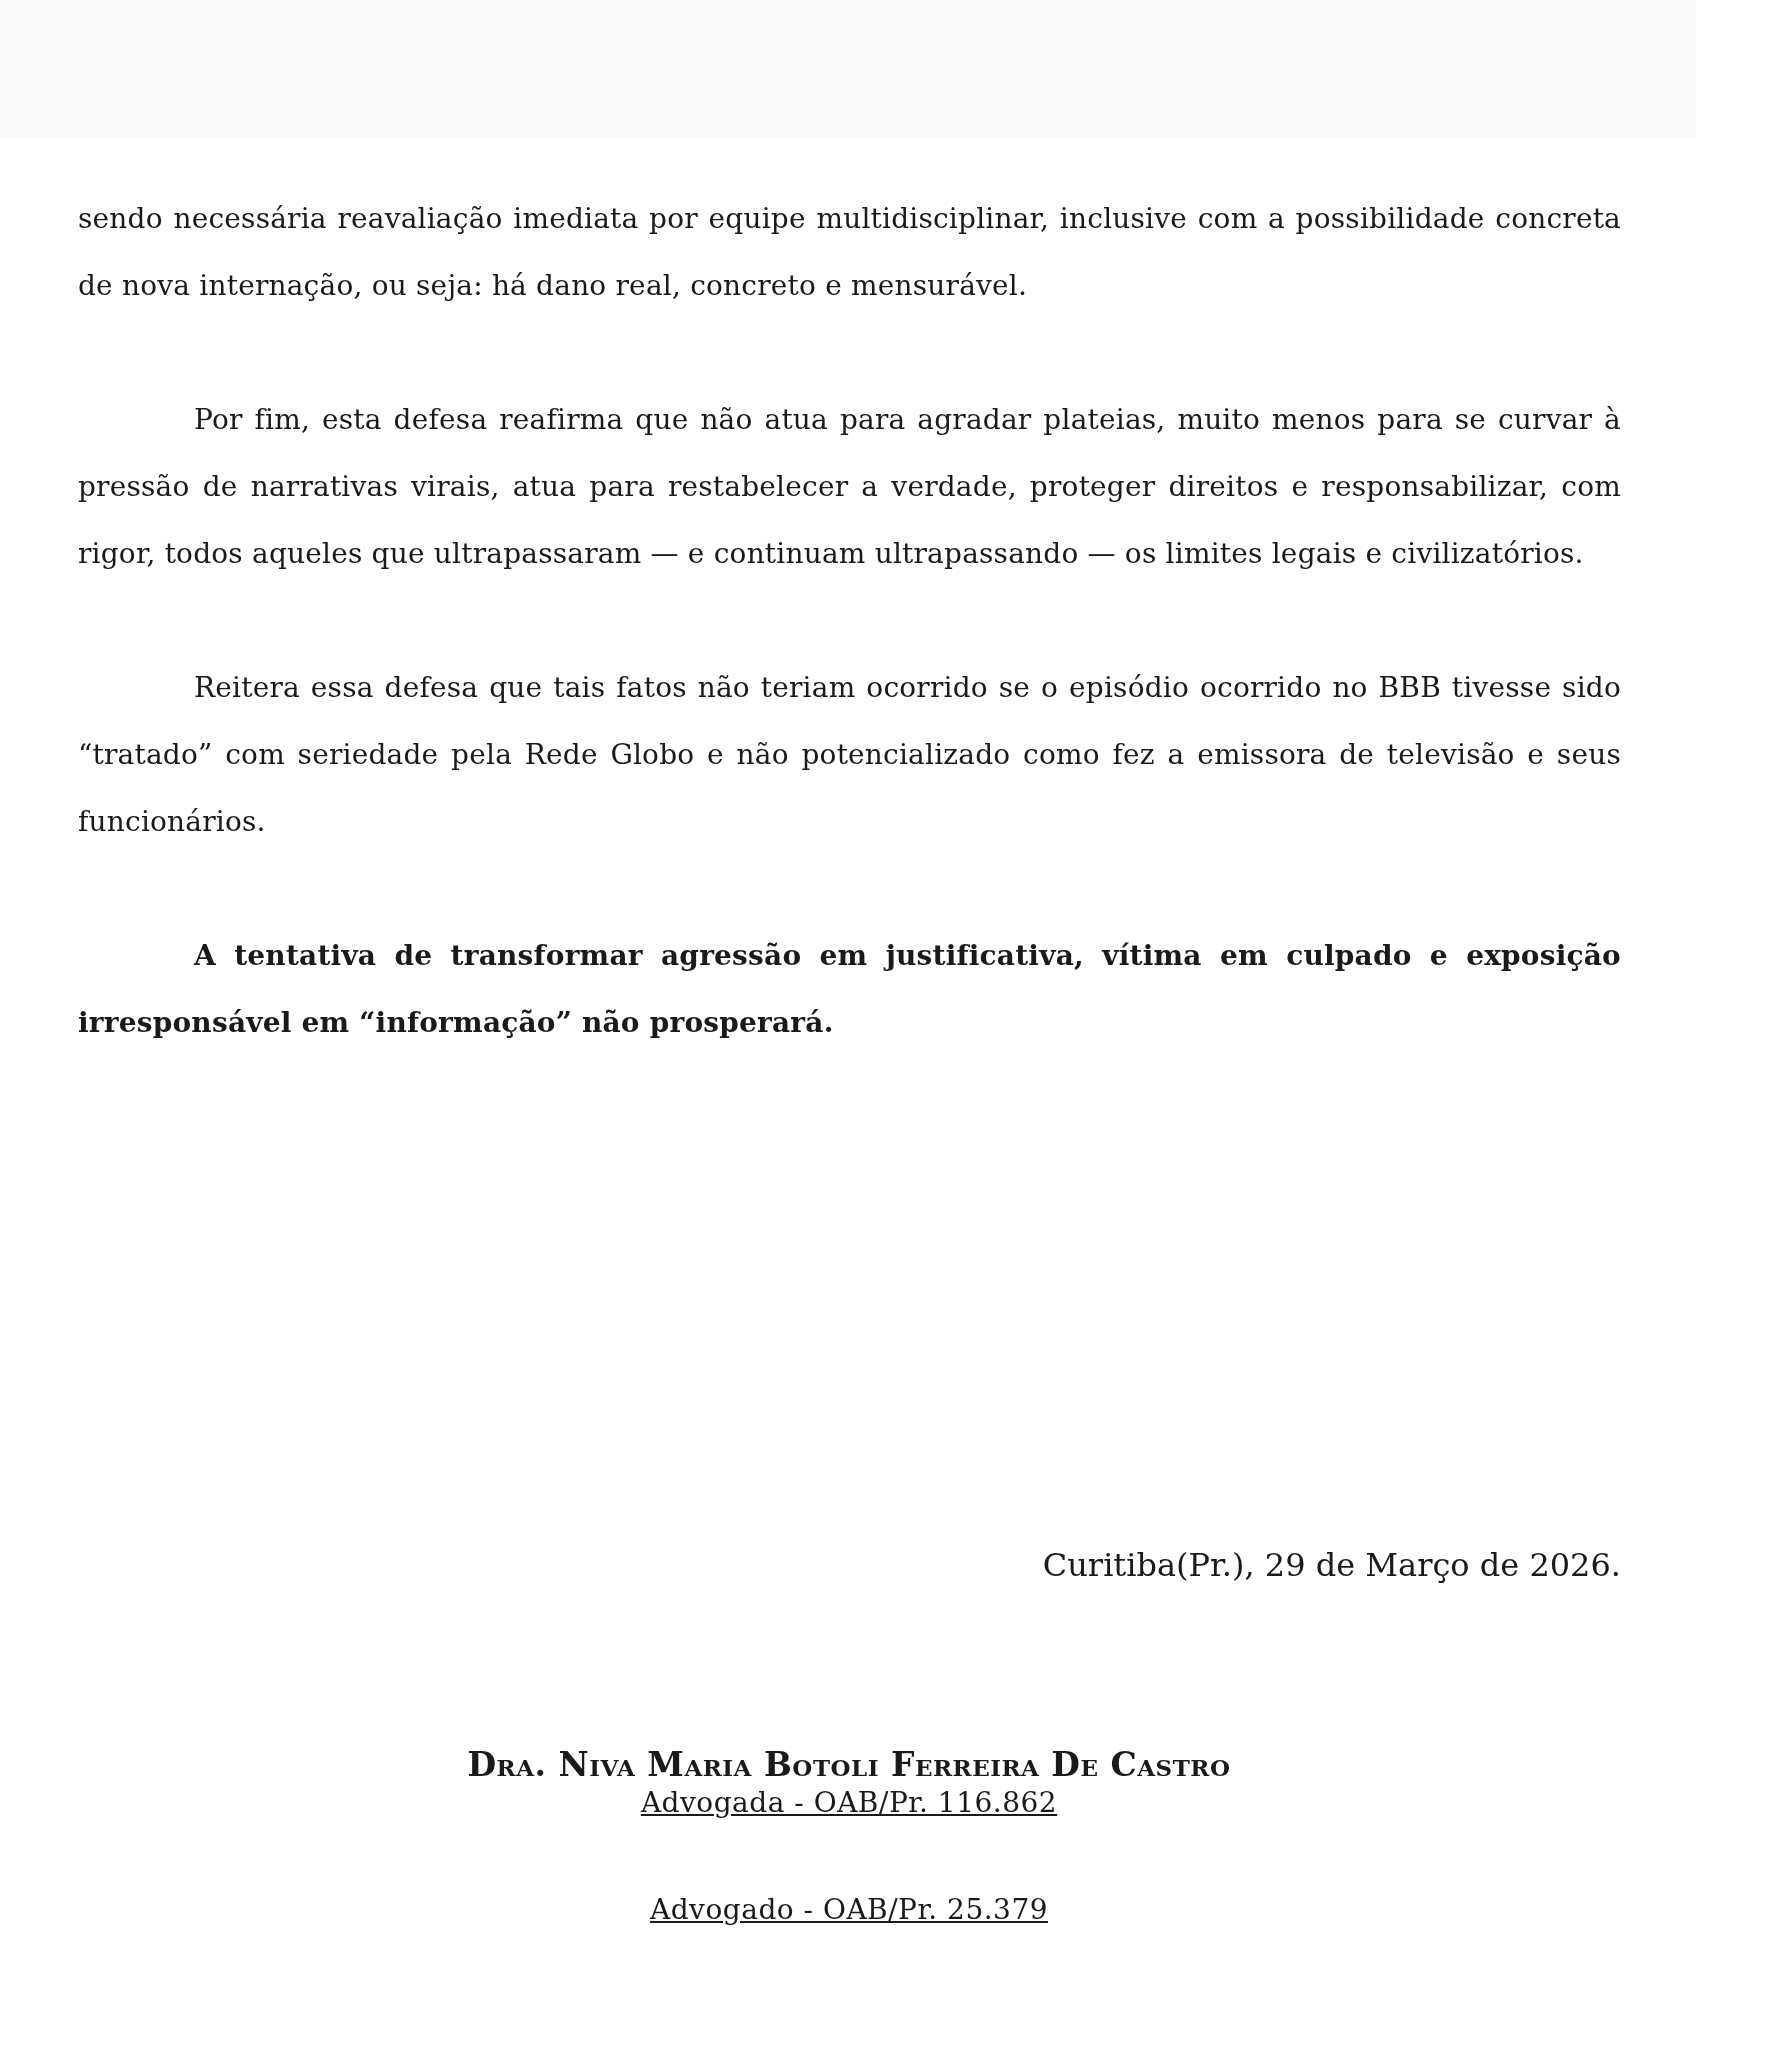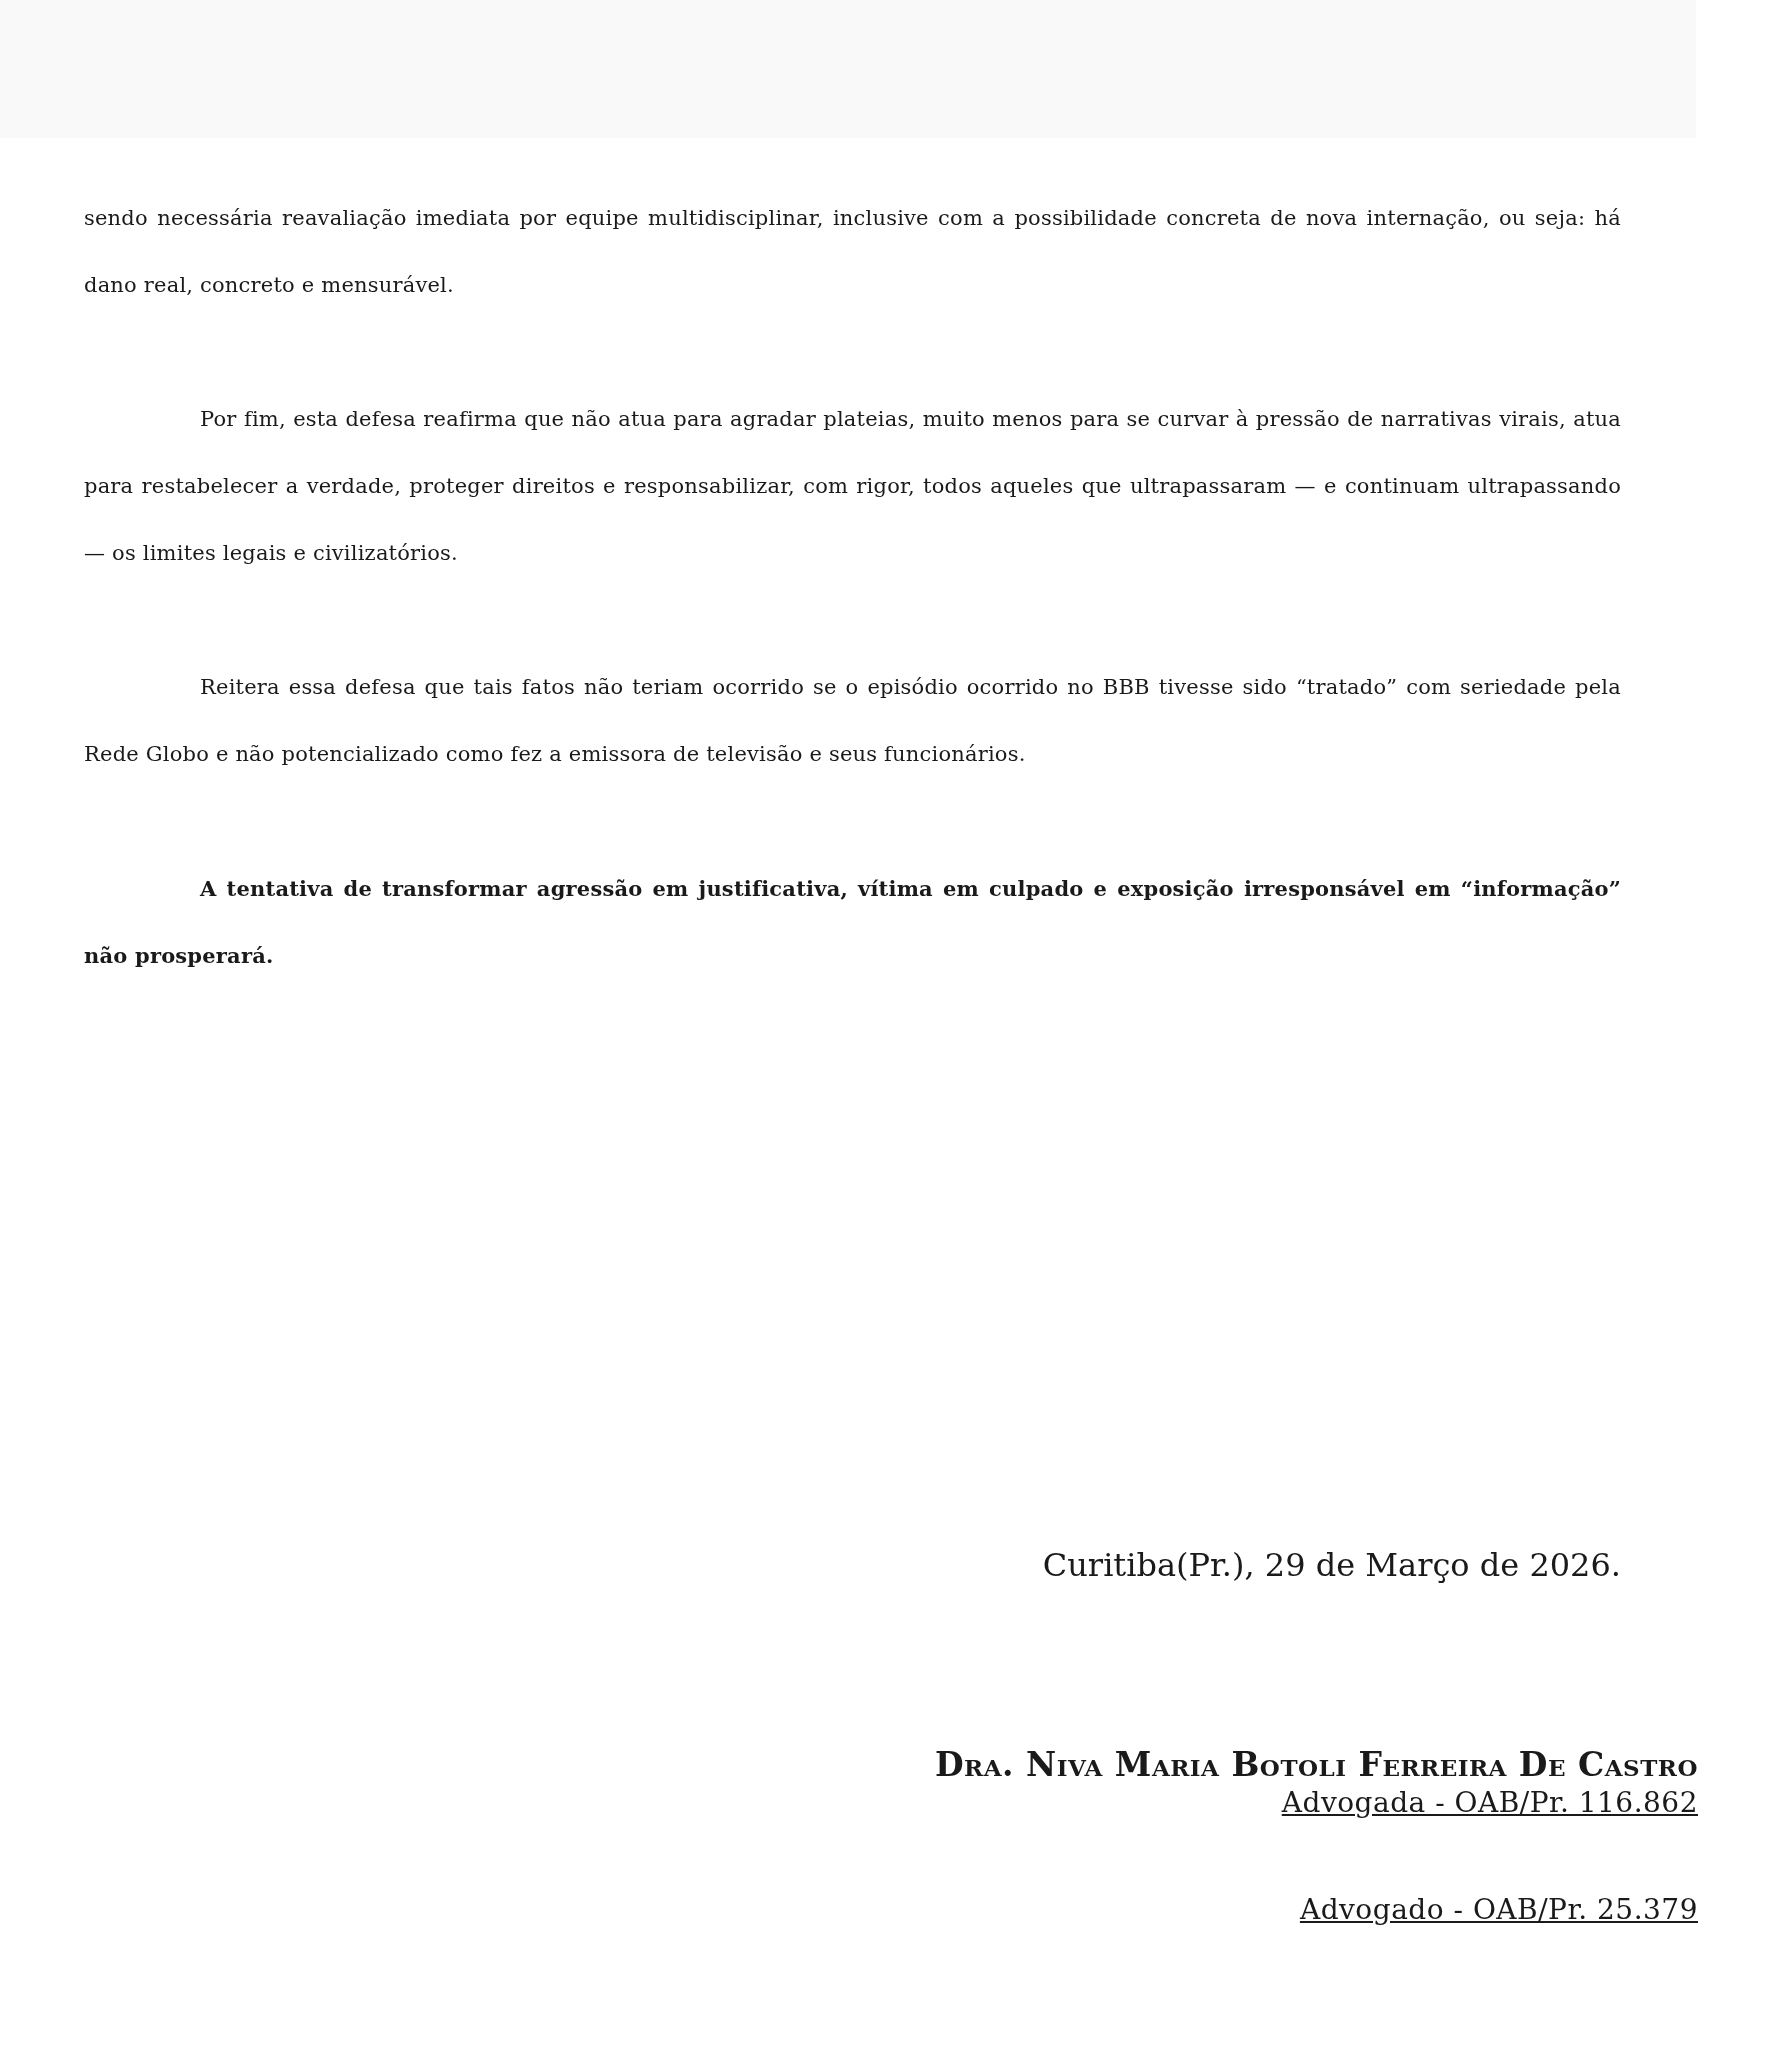--- a/index.html
+++ b/index.html
@@ -23,41 +23,41 @@
     height: 138px;
     background: #f9f9f9;
   }
   .page {
     position: absolute;
     left: 78px;
     top: 185px;
     width: 1543px;
   }
   .para {
-    font-size: 21px;
+    font-size: 28px;
     line-height: 67px;
     text-align: justify;
-    margin: 0 0 67px 6px;
+    margin: 0 0 67px 0;
     letter-spacing: 0.2px;
   }
   .para.indent { text-indent: 116px; }
   .para.last-tight { margin-bottom: 0; font-weight: bold; }
   .date {
     position: absolute;
     right: 151px;
     top: 1532px;
     font-size: 32px;
     line-height: 67px;
     margin-left: 40px;
   }
   .sig {
     position: absolute;
     left: 0;
     width: 1698px;
-    text-align: right;
+    text-align: center;
   }
   .sig-name {
     font-family: "DejaVu Serif", "Liberation Serif", serif;
     font-weight: bold;
     font-size: 33px;
     font-variant: small-caps;
     letter-spacing: 0.5px;
     line-height: 41px;
   }
   .sig-role {

